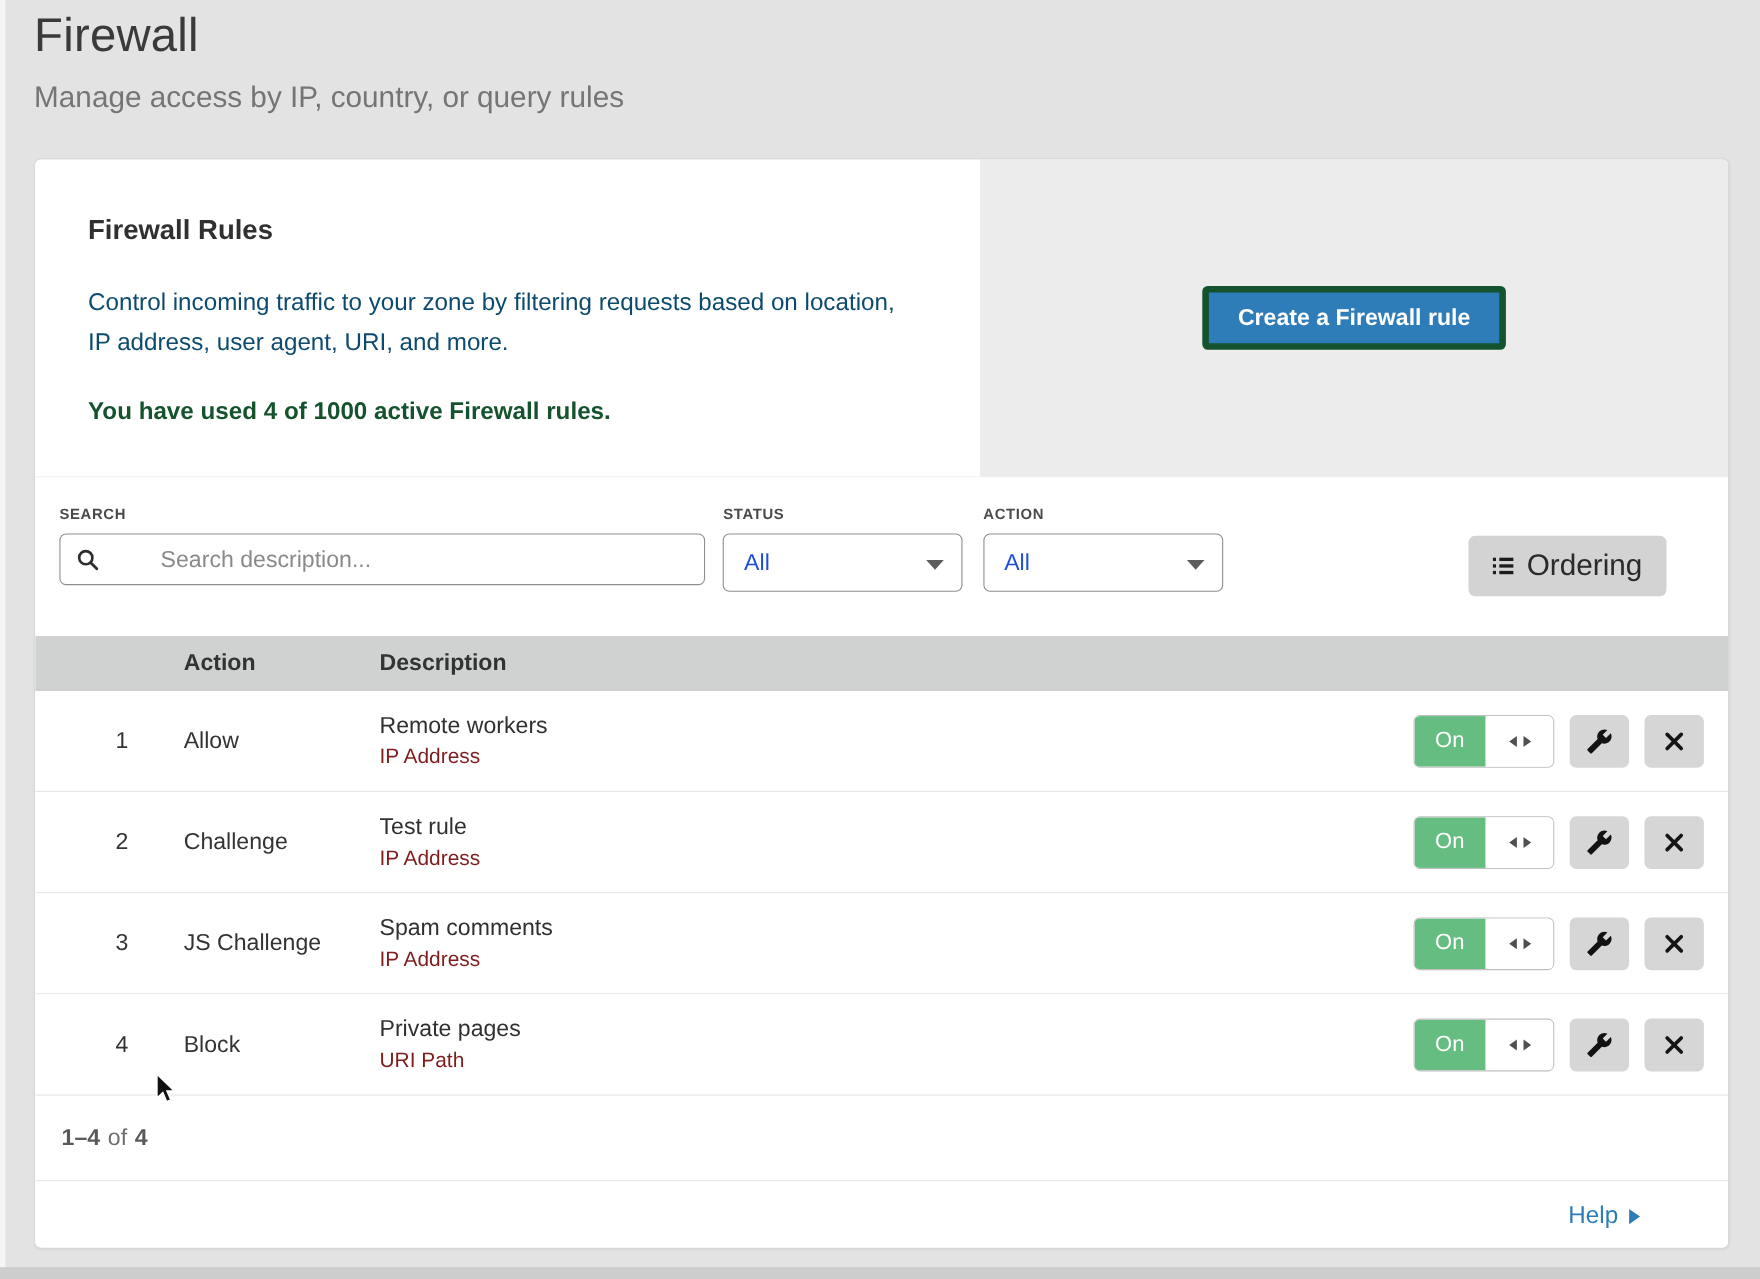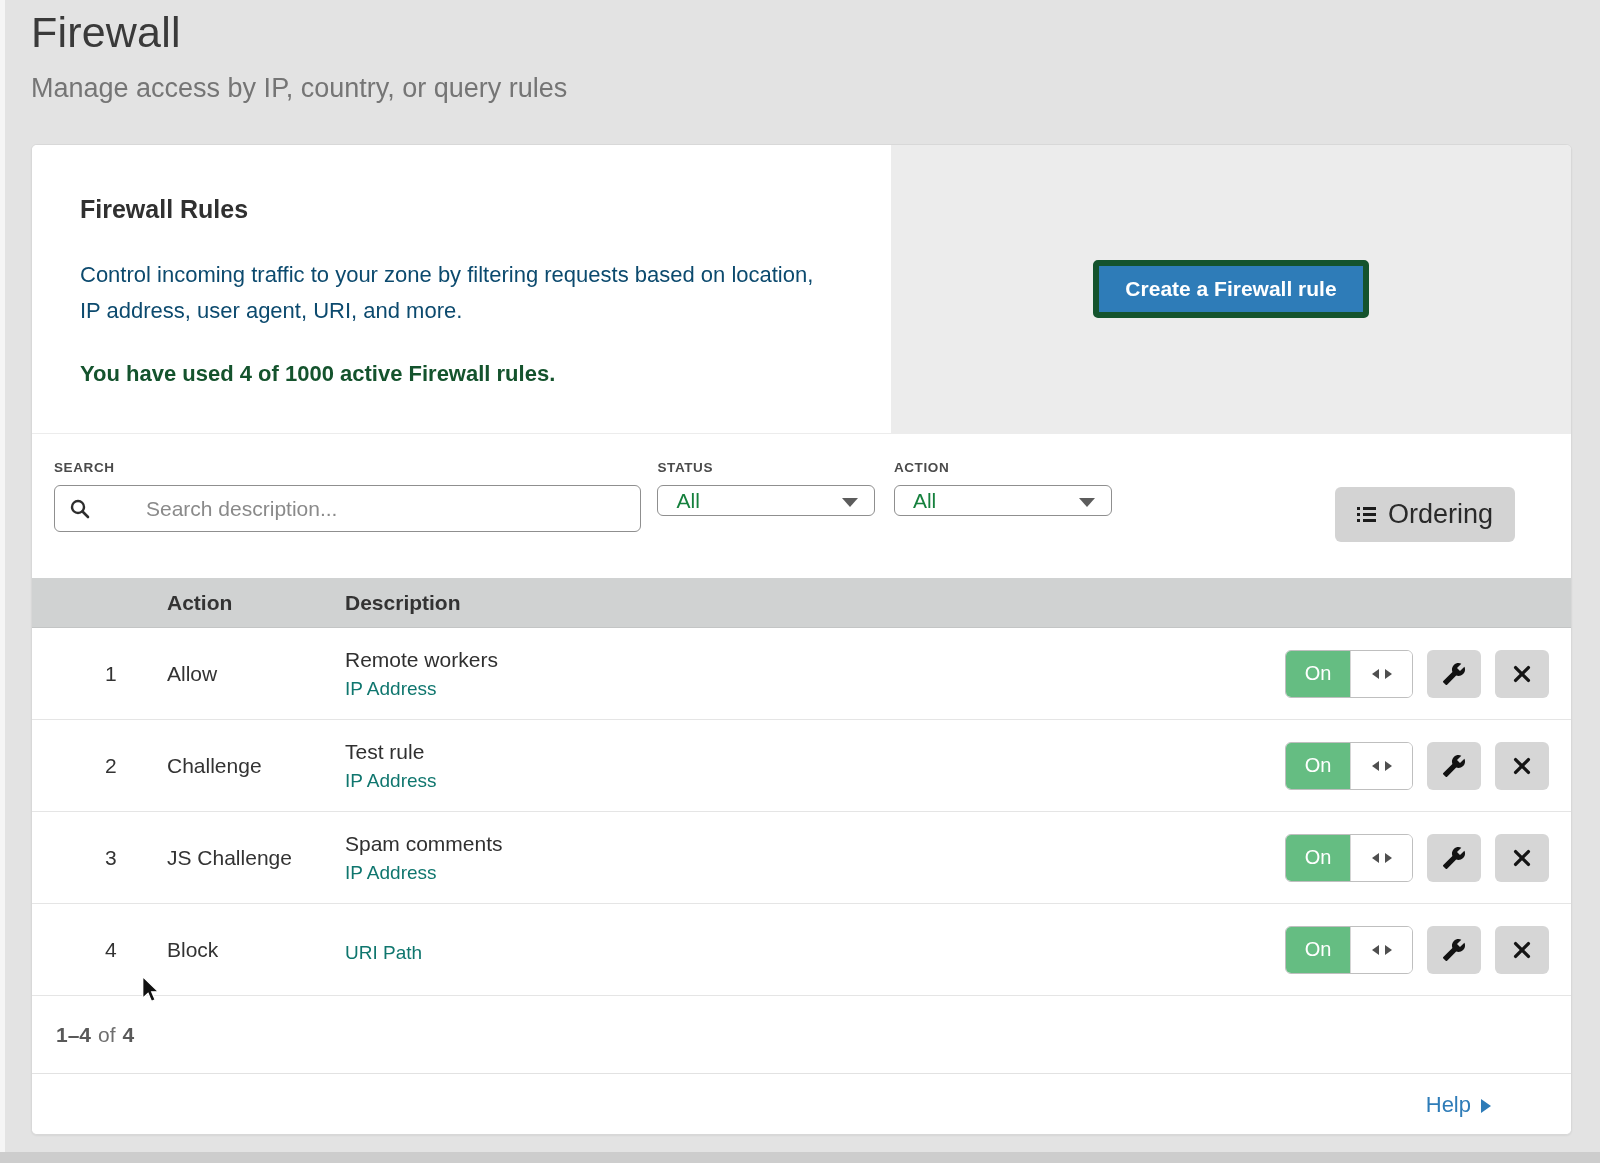--- a/index.html
+++ b/index.html
@@ -47,22 +47,22 @@
     background:#fff; padding:0 14px;gap:45px;
   }
   .search-box svg { flex:0 0 auto; }
   .search-input {
     flex:1; border:none; outline:none; font-family:inherit; font-size:21px; color:#444;
     margin-left:10px; background:transparent;
   }
   .search-input::placeholder { color:#8a8a8a; }
   .select-group { width:218px; margin-right:14px; }
   .select-box {
-    position:relative; display:flex; align-items:center; height:31px; border:1.5px solid #8f8f8f;
-    border-radius:6px; background:#fff; padding-left:18px; font-size:21px; color:#15803d; cursor:pointer;
+    position:relative; display:flex; align-items:center; height:53px; border:1.5px solid #8f8f8f;
+    border-radius:6px; background:#fff; padding-left:18px; font-size:21px; color:#1d4ed8; cursor:pointer;
   }
   .select-caret {
     position:absolute; right:16px; top:50%; margin-top:-3px;
     width:0; height:0; border-left:8px solid transparent; border-right:8px solid transparent;
     border-top:9px solid #5c5c5c;
   }
   .ordering-btn {
     position:absolute; right:56px; top:53px;
     display:flex; align-items:center; gap:12px;
     background:#d3d3d3; border:none; border-radius:6px; padding:12px 22px;
@@ -71,21 +71,21 @@
 
   
   .thead { display:flex; align-items:center; height:50px; background:#d0d2d2; border-bottom:1px solid #c3c5c5; font-weight:700; font-size:21px; color:#333; }
   .col-num { width:135px; }
   .col-action { width:178px; }
   .col-desc { flex:1; }
   .rule-row { position:relative; display:flex; align-items:center; height:92px; border-bottom:1px solid #e5e5e5; background:#fff; }
   .rule-row .col-num { text-align:left; padding-left:73px; font-size:21px; color:#333; }
   .rule-row .col-action { font-size:21px; color:#333; }
   .desc-title { font-size:21px; color:#303030; }
-  .desc-sub { margin-top:6px; font-size:19px; color:#0f766e; }
+  .desc-sub { margin-top:6px; font-size:19px; color:#7f1d1d; }
   .row-controls { display:flex; align-items:center; gap:14px; padding-right:22px; }
   .toggle { display:flex; height:48px; border:1px solid #bfbfbf; border-radius:6px; overflow:hidden; cursor:pointer; }
   .toggle-on { width:64px; background:#65bd82; color:#fff; font-size:20px; display:flex; align-items:center; justify-content:center; }
   .toggle-arrows { width:62px; background:#fff; border-left:1px solid #d4d4d4; display:flex; align-items:center; justify-content:center; }
   .icon-btn {
     width:54px; height:48px; background:#d6d6d6; border:none; border-radius:6px;
     display:flex; align-items:center; justify-content:center; cursor:pointer;
   }
   .wrench-flip { transform:scaleX(-1); display:flex; }
 
@@ -262,20 +262,21 @@
             <line x1="19" y1="5" x2="5" y2="19" stroke="#151515" stroke-width="3.6" stroke-linecap="round"></line>
           </svg>
       </button>
     </div>
   </div>
 
   <div class="rule-row">
     <div class="col-num">4</div>
     <div class="col-action">Block</div>
     <div class="col-desc">
+      <div class="desc-title">Private pages</div>
       <div class="desc-sub">URI Path</div>
     </div>
     <div class="row-controls">
       <div class="toggle">
         <div class="toggle-on">On</div>
         <div class="toggle-arrows">
           <svg width="22" height="12" viewBox="0 0 22 12">
               <polygon points="8,1 1,6 8,11" fill="#4f4f4f"></polygon>
               <polygon points="14,1 21,6 14,11" fill="#4f4f4f"></polygon>
             </svg>

